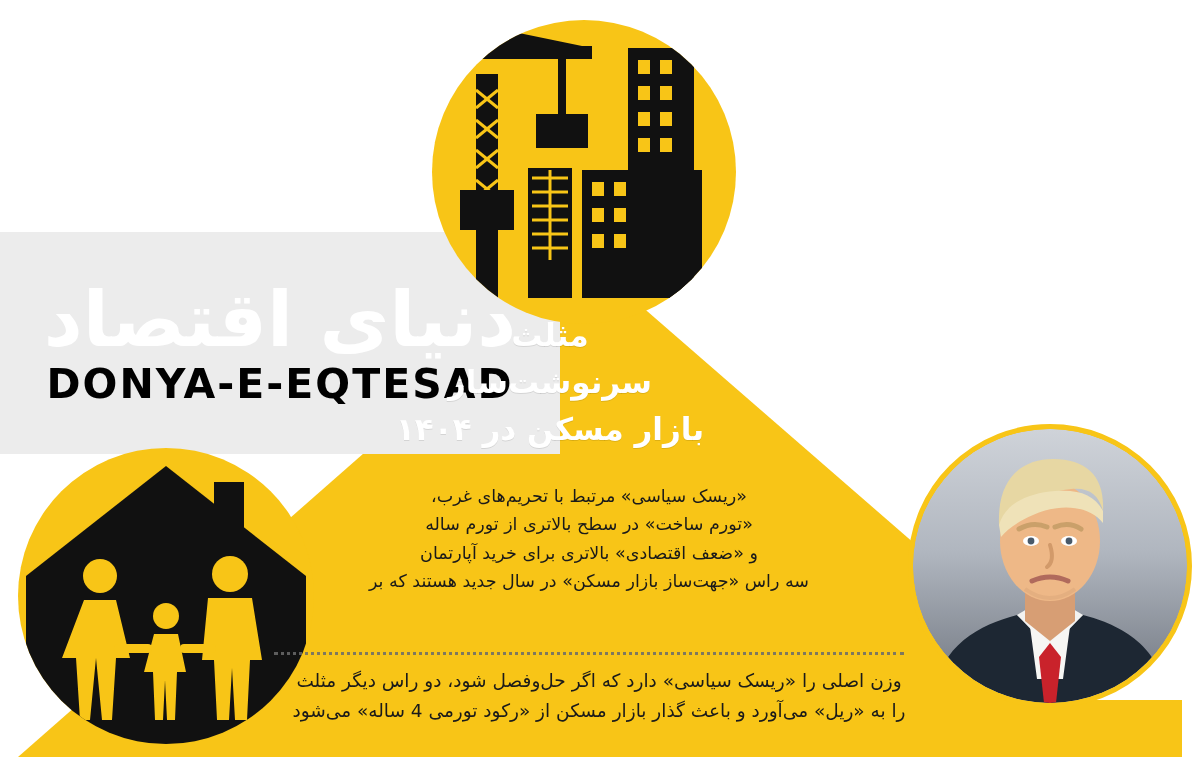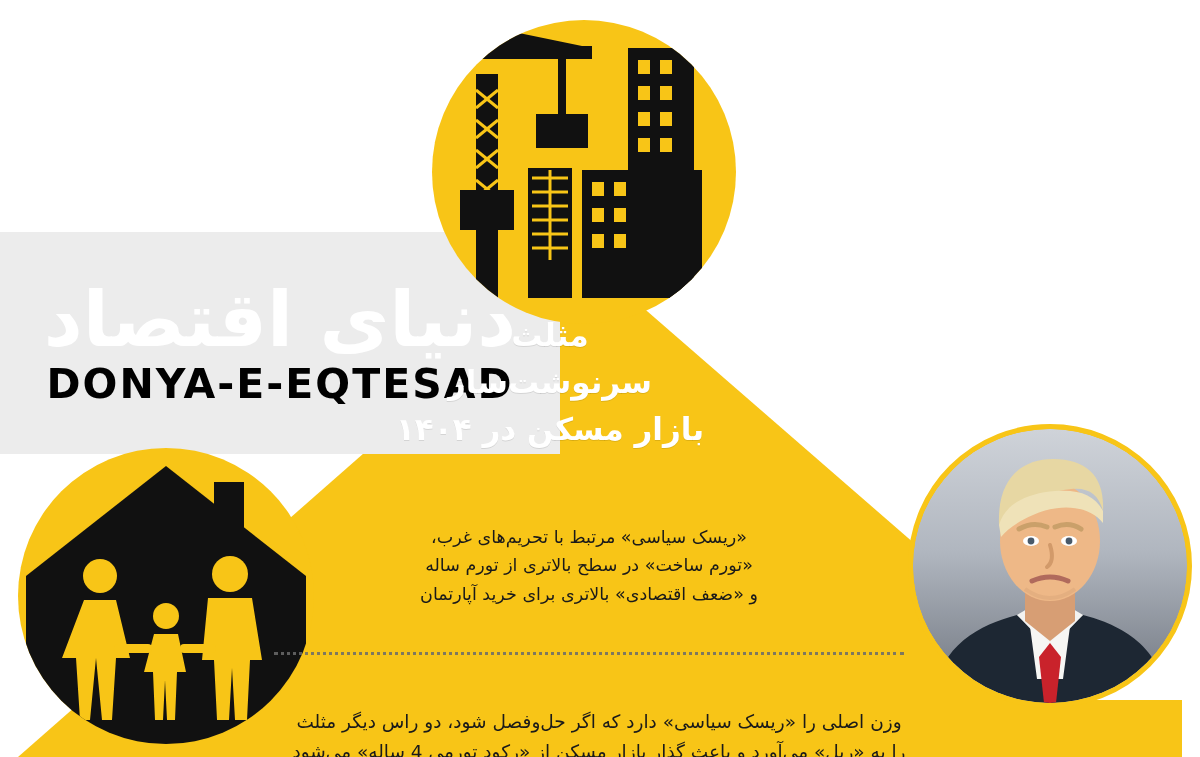--- a/index.html
+++ b/index.html
@@ -111,21 +111,20 @@
     direction: rtl;
     text-shadow: 0 1px 0 rgba(0,0,0,0.10);
   }
 
   .para {
     position: absolute;
     direction: rtl;
     color: #1a1a1a;
     text-align: center;
     line-height: 1.62;
-    margin-top: 41px;
   }
   .para-1 {
     right: 330px;
     top: 482px;
     width: 562px;
     font-size: 17.5px;
   }
   .para-2 {
     right: 280px;
     top: 666px;
@@ -285,20 +284,21 @@
   <div class="headline">
     <div>مثلث</div>
     <div>سرنوشت‌ساز</div>
     <div>بازار مسکن در ۱۴۰۴</div>
   </div>
 
   <div class="para para-1">
     <p>«ریسک سیاسی» مرتبط با تحریم‌های غرب،</p>
     <p>«تورم ساخت» در سطح بالاتری از تورم ساله</p>
     <p>و «ضعف اقتصادی» بالاتری برای خرید آپارتمان</p>
+    <p>سه راس «جهت‌ساز بازار مسکن» در سال جدید هستند که بر</p>
   </div>
 
   <div class="dotted-sep"></div>
 
   <div class="para para-2">
     <p>وزن اصلی را «ریسک سیاسی» دارد که اگر حل‌وفصل شود، دو راس دیگر مثلث</p>
     <p>را به «ریل» می‌آورد و باعث گذار بازار مسکن از «رکود تورمی 4 ساله» می‌شود</p>
   </div>
 
 </div>

